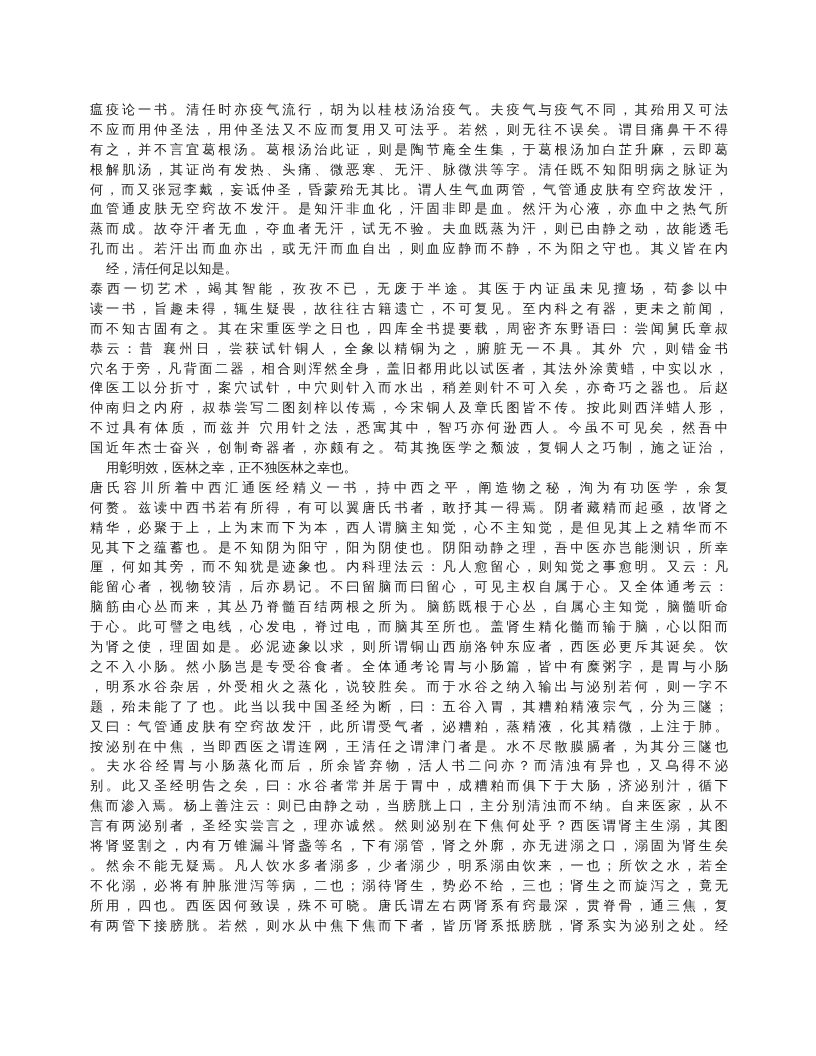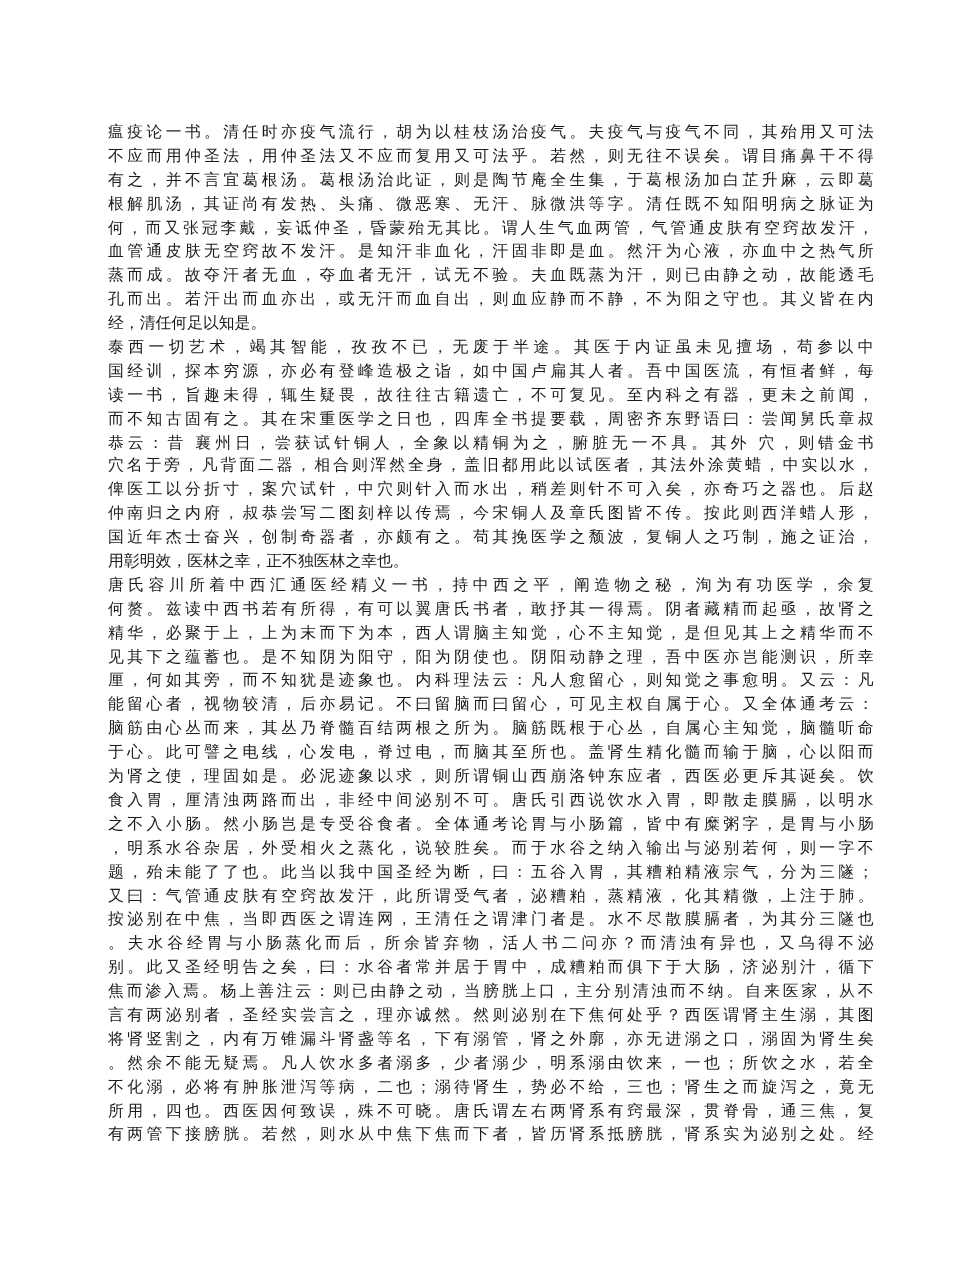--- a/index.html
+++ b/index.html
@@ -2,62 +2,61 @@
 <html><head>
 <meta charset="utf-8">
 <style>
   html, body { margin: 0; padding: 0; background: #ffffff; }
   body { width: 816px; height: 1056px; position: relative; overflow: hidden; }
   .page {
     position: absolute;
     left: 90px;
     top: 100px;
     width: 638px;
-    font-family: Liberation Serif, serif;
+    font-family: Liberation Sans, sans-serif;
     font-size: 13.2px;
     line-height: 19.9px;
     color: #1a1a1a;
   }
   .line { display: block; white-space: nowrap; text-align: justify; text-align-last: justify; height: 19.9px; overflow: hidden; }
-  .line.last { text-align-last: left; }
+  .line.last { text-align-last: left; margin-left: 16px; }
 </style>
 </head>
 <body>
 
 <div class="page">
   <div id="lines">
       <span class="line">瘟疫论一书。清任时亦疫气流行，胡为以桂枝汤治疫气。夫疫气与疫气不同，其殆用又可法</span>
       <span class="line">不应而用仲圣法，用仲圣法又不应而复用又可法乎。若然，则无往不误矣。谓目痛鼻干不得</span>
       <span class="line">有之，并不言宜葛根汤。葛根汤治此证，则是陶节庵全生集，于葛根汤加白芷升麻，云即葛</span>
       <span class="line">根解肌汤，其证尚有发热、头痛、微恶寒、无汗、脉微洪等字。清任既不知阳明病之脉证为</span>
       <span class="line">何，而又张冠李戴，妄诋仲圣，昏蒙殆无其比。谓人生气血两管，气管通皮肤有空窍故发汗，</span>
       <span class="line">血管通皮肤无空窍故不发汗。是知汗非血化，汗固非即是血。然汗为心液，亦血中之热气所</span>
       <span class="line">蒸而成。故夺汗者无血，夺血者无汗，试无不验。夫血既蒸为汗，则已由静之动，故能透毛</span>
       <span class="line">孔而出。若汗出而血亦出，或无汗而血自出，则血应静而不静，不为阳之守也。其义皆在内</span>
       <span class="line last">经，清任何足以知是。</span>
       <span class="line">泰西一切艺术，竭其智能，孜孜不已，无废于半途。其医于内证虽未见擅场，苟参以中</span>
-      <span class="line">国经训，探本穷源，亦必有登峰造极之诣，如中国卢扁其人者。吾中国医流，有恒者鲜，每</span>
       <span class="line">读一书，旨趣未得，辄生疑畏，故往往古籍遗亡，不可复见。至内科之有器，更未之前闻，</span>
       <span class="line">而不知古固有之。其在宋重医学之日也，四库全书提要载，周密齐东野语曰：尝闻舅氏章叔</span>
       <span class="line">恭云：昔 襄州日，尝获试针铜人，全象以精铜为之，腑脏无一不具。其外 穴，则错金书</span>
       <span class="line">穴名于旁，凡背面二器，相合则浑然全身，盖旧都用此以试医者，其法外涂黄蜡，中实以水，</span>
       <span class="line">俾医工以分折寸，案穴试针，中穴则针入而水出，稍差则针不可入矣，亦奇巧之器也。后赵</span>
       <span class="line">仲南归之内府，叔恭尝写二图刻梓以传焉，今宋铜人及章氏图皆不传。按此则西洋蜡人形，</span>
+      <span class="line">不过具有体质，而兹并 穴用针之法，悉寓其中，智巧亦何逊西人。今虽不可见矣，然吾中</span>
       <span class="line">国近年杰士奋兴，创制奇器者，亦颇有之。苟其挽医学之颓波，复铜人之巧制，施之证治，</span>
       <span class="line last">用彰明效，医林之幸，正不独医林之幸也。</span>
       <span class="line">唐氏容川所着中西汇通医经精义一书，持中西之平，阐造物之秘，洵为有功医学，余复</span>
       <span class="line">何赘。兹读中西书若有所得，有可以翼唐氏书者，敢抒其一得焉。阴者藏精而起亟，故肾之</span>
       <span class="line">精华，必聚于上，上为末而下为本，西人谓脑主知觉，心不主知觉，是但见其上之精华而不</span>
       <span class="line">见其下之蕴蓄也。是不知阴为阳守，阳为阴使也。阴阳动静之理，吾中医亦岂能测识，所幸</span>
       <span class="line">厘，何如其旁，而不知犹是迹象也。内科理法云：凡人愈留心，则知觉之事愈明。又云：凡</span>
       <span class="line">能留心者，视物较清，后亦易记。不曰留脑而曰留心，可见主权自属于心。又全体通考云：</span>
       <span class="line">脑筋由心丛而来，其丛乃脊髓百结两根之所为。脑筋既根于心丛，自属心主知觉，脑髓听命</span>
       <span class="line">于心。此可譬之电线，心发电，脊过电，而脑其至所也。盖肾生精化髓而输于脑，心以阳而</span>
       <span class="line">为肾之使，理固如是。必泥迹象以求，则所谓铜山西崩洛钟东应者，西医必更斥其诞矣。饮</span>
-      <span class="line">食入胃，厘清浊两路而出，非经中间泌别不可。唐氏引西说饮水入胃，即散走膜膈，以明水</span>
       <span class="line">之不入小肠。然小肠岂是专受谷食者。全体通考论胃与小肠篇，皆中有糜粥字，是胃与小肠</span>
       <span class="line">，明系水谷杂居，外受相火之蒸化，说较胜矣。而于水谷之纳入输出与泌别若何，则一字不</span>
       <span class="line">题，殆未能了了也。此当以我中国圣经为断，曰：五谷入胃，其糟粕精液宗气，分为三隧；</span>
       <span class="line">又曰：气管通皮肤有空窍故发汗，此所谓受气者，泌糟粕，蒸精液，化其精微，上注于肺。</span>
       <span class="line">按泌别在中焦，当即西医之谓连网，王清任之谓津门者是。水不尽散膜膈者，为其分三隧也</span>
       <span class="line">。夫水谷经胃与小肠蒸化而后，所余皆弃物，活人书二问亦？而清浊有异也，又乌得不泌</span>
       <span class="line">别。此又圣经明告之矣，曰：水谷者常并居于胃中，成糟粕而俱下于大肠，济泌别汁，循下</span>
       <span class="line">焦而渗入焉。杨上善注云：则已由静之动，当膀胱上口，主分别清浊而不纳。自来医家，从不</span>
       <span class="line">言有两泌别者，圣经实尝言之，理亦诚然。然则泌别在下焦何处乎？西医谓肾主生溺，其图</span>
       <span class="line">将肾竖割之，内有万锥漏斗肾盏等名，下有溺管，肾之外廓，亦无进溺之口，溺固为肾生矣</span>

